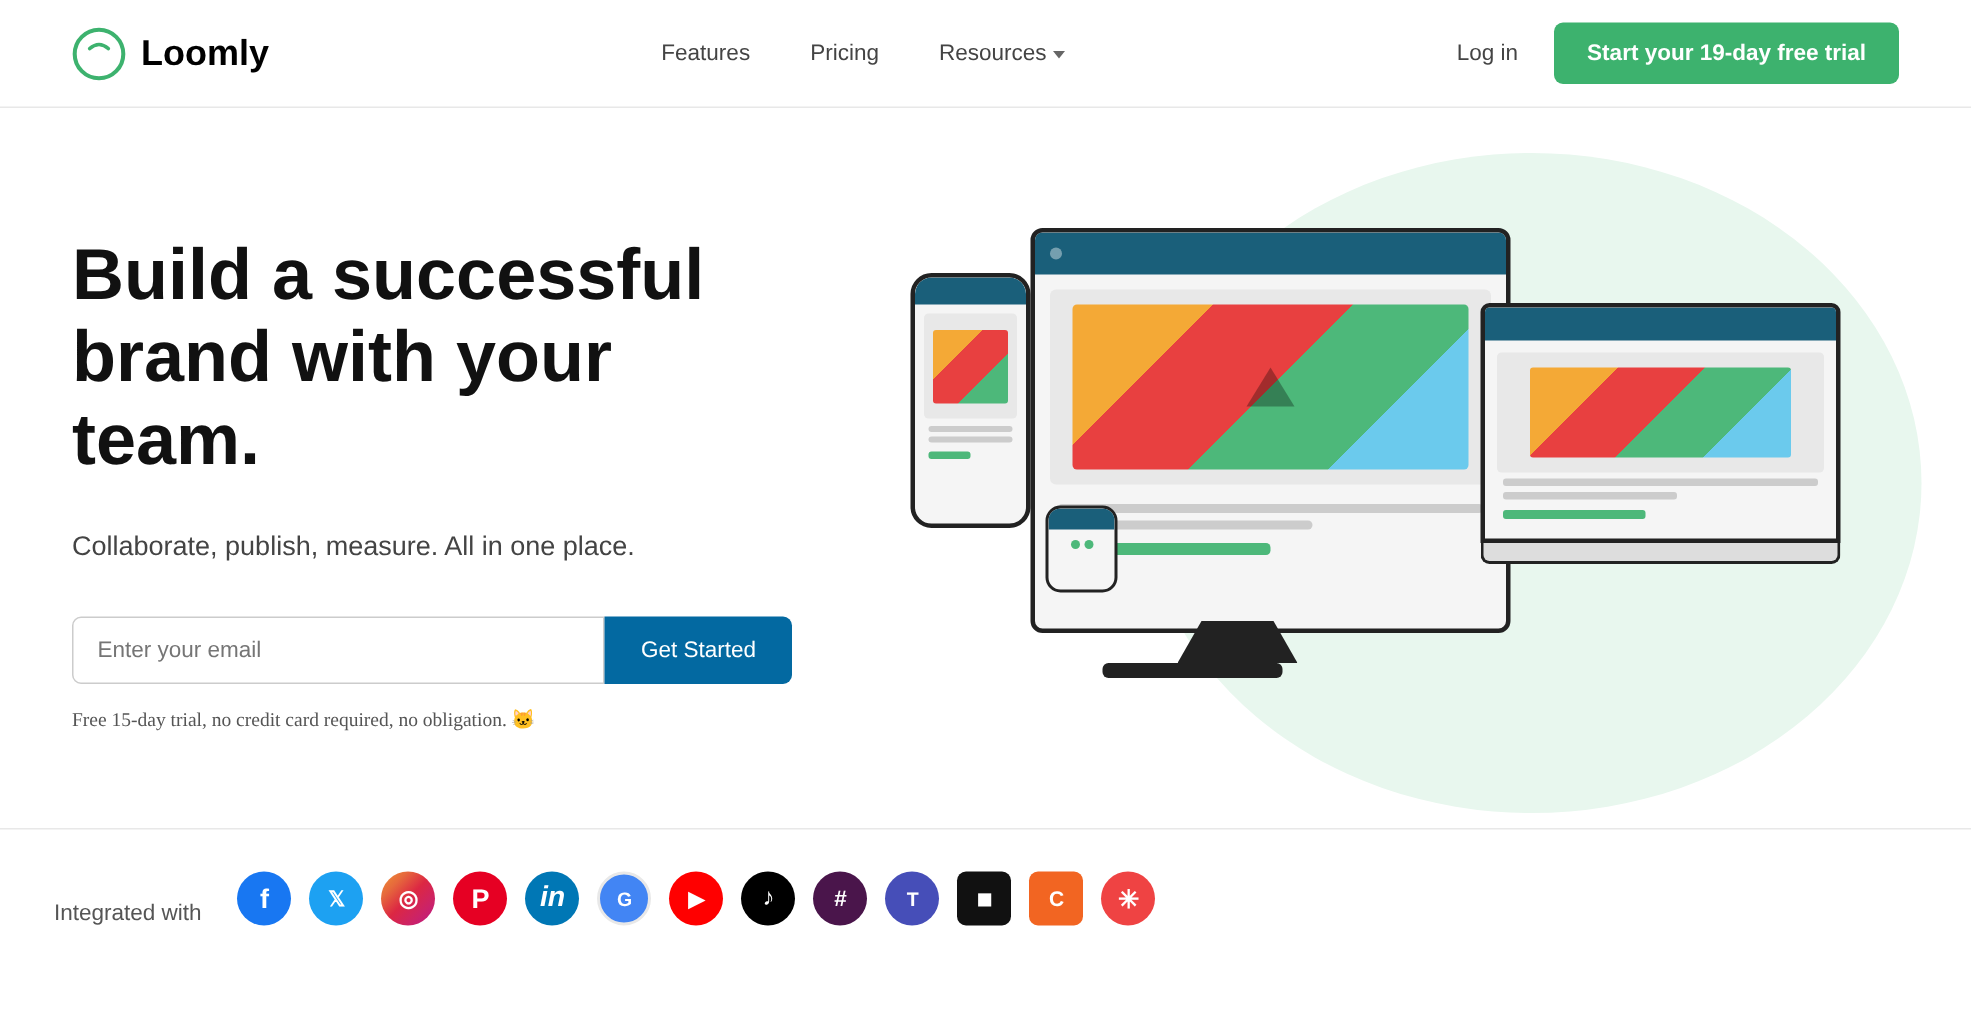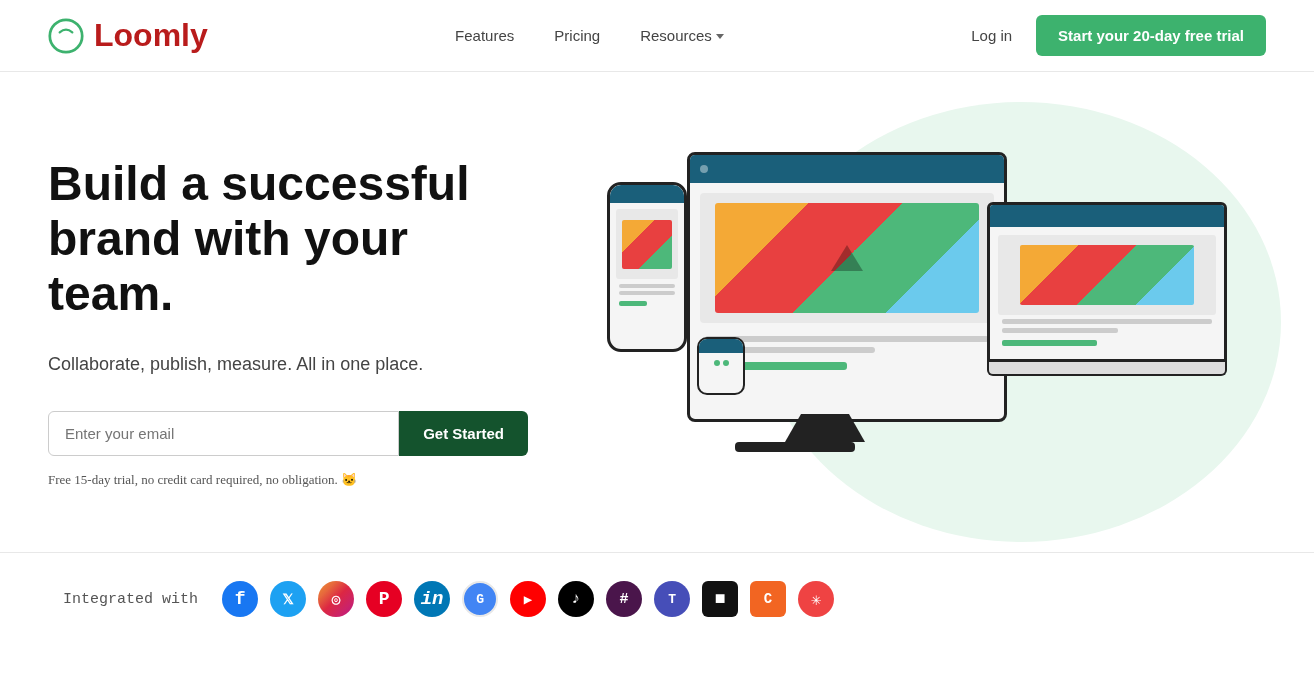--- a/index.html
+++ b/index.html
@@ -18,23 +18,23 @@
       display: flex;
       align-items: center;
       gap: 10px;
       text-decoration: none;
     }
     .nav-logo-icon {
       width: 36px;
       height: 36px;
     }
     .nav-logo-text {
-      font-size: 32px;
+      font-size: 24px;
       font-weight: 700;
-      color: #b91c1c;
+      color: #000000;
     }
     .nav-links {
       display: flex;
       align-items: center;
       gap: 40px;
       list-style: none;
     }
     .nav-links a {
       text-decoration: none;
       color: #444;
@@ -104,27 +104,27 @@
     .hero-email-input {
       flex: 1;
       padding: 13px 16px;
       border: 1.5px solid #ccc;
       border-radius: 6px 0 0 6px;
       font-size: 15px;
       outline: none;
       color: #888;
     }
     .hero-get-started {
-      background: #14532d;
+      background: #0369a1;
       color: #fff;
       border: none;
       padding: 13px 24px;
       border-radius: 0 6px 6px 0;
       font-size: 15px;
-      font-weight: 700;
+      font-weight: 400;
       cursor: pointer;
     }
     .hero-disclaimer {
       font-size: 13px;
       color: #555;
       font-family: Liberation Serif, serif;
     }
     .hero-right {
       flex: 1;
       position: relative;
@@ -356,25 +356,24 @@
       overflow: hidden;
     }
     .watch-bar { height: 14px; background: #1a5f7a; }
     .watch-body { padding: 3px; }
     .watch-dot-row { display: flex; gap: 3px; margin-top: 4px; justify-content: center; }
     .watch-dot { width: 6px; height: 6px; background: #4db87a; border-radius: 50%; }
 
     
     .integration-strip {
       border-top: 1px solid #e8e8e8;
-      padding: 28px 63px;
-      display: flex;
-      align-items: center;
+      padding: 28px 36px;
+      display: flex;
+      align-items: flex-end;
       gap: 20px;
-      font-family: Liberation Mono, monospace;
     }
     .integration-label {
       font-size: 15px;
       color: #555;
       white-space: nowrap;
       margin-right: 4px;
     }
     .integration-icons {
       display: flex;
       align-items: center;
@@ -434,21 +433,21 @@
     <li>
       <span class="nav-resources">
         <span>Resources</span>
         <span class="chevron-down"></span>
       </span>
     </li>
   </ul>
 
   <div class="nav-actions">
     <a class="nav-login" href="#">Log in</a>
-    <button class="nav-cta">Start your 20-day free trial</button>
+    <button class="nav-cta">Start your 19-day free trial</button>
   </div>
 </nav>
 
 <section class="hero">
   <div class="hero-left">
     <h1 class="hero-headline">Build a successful brand with your team.</h1>
     <p class="hero-subheadline">Collaborate, publish, measure. All in one place.</p>
     <div class="hero-form">
       <input class="hero-email-input" type="email" placeholder="Enter your email" style="">
       <button class="hero-get-started">Get Started</button>

